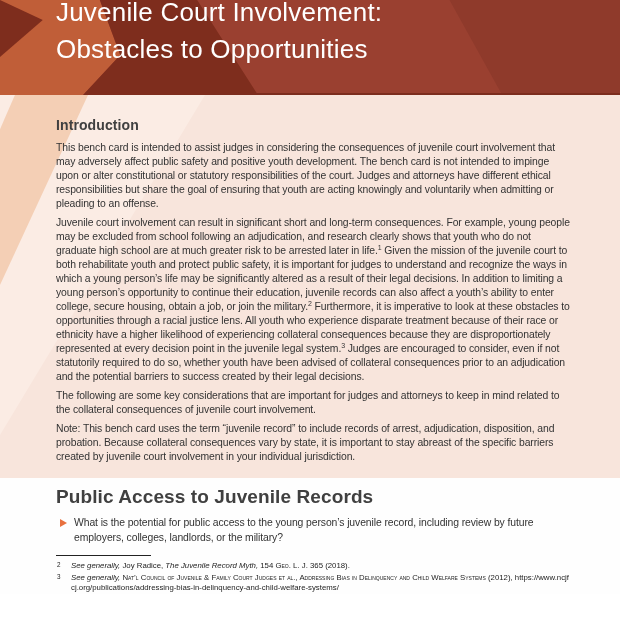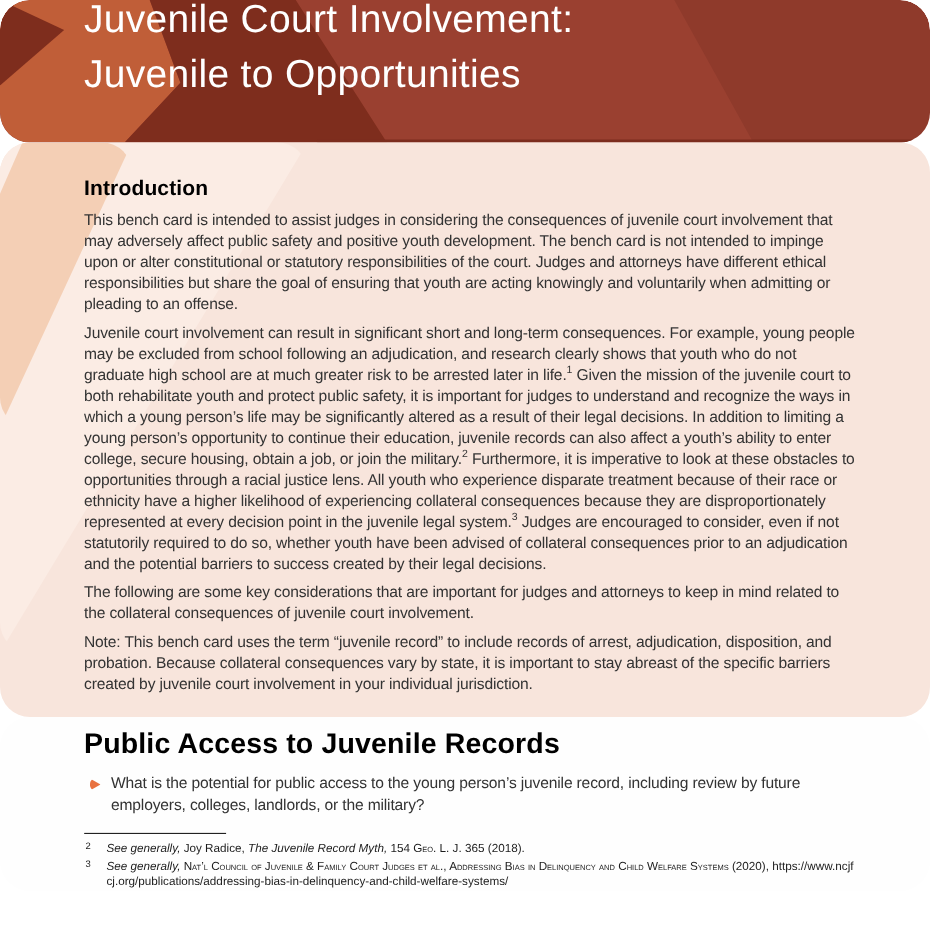--- a/index.html
+++ b/index.html
@@ -1,15 +1,15 @@
 <!DOCTYPE html>
 <html><head>
 <meta charset="utf-8">
 <style>
-  * { box-sizing: border-box; border-radius: 20px; }
+  * { box-sizing: border-box; }
   html, body { margin: 0; padding: 0; }
   .page {
     width: 620px; height: 620px; overflow: hidden; position: relative;
     background: #ffffff;
     font-family: "Liberation Sans", sans-serif;
   }
   
   .header {
     position: relative; height: 95px; background: #9a4030; overflow: hidden;
   }
@@ -46,21 +46,21 @@
   .wedge-light {
     position: absolute; top: 0; left: 0; width: 205px; height: 340px;
     background: #fbece4; clip-path: polygon(0 0, 100% 0, 0 100%);
   }
   .wedge-peach {
     position: absolute; top: 0; left: 0; width: 88px; height: 190px;
     background: #f4cfb5; clip-path: polygon(17% 0, 100% 0, 0 100%, 0 18%);
   }
   .content { position: relative; z-index: 1; }
   h2.red-heading {
-    color: #000000; font-size: 14px; font-weight: bold; margin: 0 0 8px;
+    color: #404040; font-size: 14px; font-weight: bold; margin: 0 0 8px;
     letter-spacing: 0.1px;
   }
   h2.red-heading.small { font-size: 19px; }
   .pink p, .bullet p {
     margin: 0 0 5px; font-size: 10.4px; line-height: 14px; color: #333333;
     letter-spacing: -0.1px;
   }
   sup.fnref { font-size: 7px; line-height: 0; vertical-align: super; }
   
   .white { background: #fefefe; padding: 8px 50px 0 56px; position: relative; }
@@ -93,21 +93,21 @@
 <div class="page">
 
   <div class="header">
     <div class="hdr-orange"></div>
     <div class="hdr-dark-band"></div>
     <div class="hdr-chevron"></div>
     <div class="hdr-shade"></div>
     <div class="hdr-edge"></div>
     <h1>
       <span>Juvenile Court Involvement:</span>
-      <span>Juvenile to Opportunities</span>
+      <span>Obstacles to Opportunities</span>
     </h1>
   </div>
 
   <div class="pink">
     <div class="wedge-light"></div>
     <div class="wedge-peach"></div>
     <div class="content">
       <h2 class="red-heading">Introduction</h2>
       <p>This bench card is intended to assist judges in considering the consequences of juvenile court involvement that may adversely affect public safety and positive youth development. The bench card is not intended to impinge upon or alter constitutional or statutory responsibilities of the court. Judges and attorneys have different ethical responsibilities but share the goal of ensuring that youth are acting knowingly and voluntarily when admitting or pleading to an offense.</p>
       <p><span>Juvenile court involvement can result in significant short and long-term consequences. For example, young people may be excluded from school following an adjudication, and research clearly shows that youth who do not graduate high school are at much greater risk to be arrested later in life.</span><sup class="fnref">1</sup><span> Given the mission of the juvenile court to both rehabilitate youth and protect public safety, it is important for judges to understand and recognize the ways in which a young person’s life may be significantly altered as a result of their legal decisions. In addition to limiting a young person’s opportunity to continue their education, juvenile records can also affect a youth’s ability to enter college, secure housing, obtain a job, or join the military.</span><sup class="fnref">2</sup><span> Furthermore, it is imperative to look at these obstacles to opportunities through a racial justice lens. All youth who experience disparate treatment because of their race or ethnicity have a higher likelihood of experiencing collateral consequences because they are disproportionately represented at every decision point in the juvenile legal system.</span><sup class="fnref">3</sup><span> Judges are encouraged to consider, even if not statutorily required to do so, whether youth have been advised of collateral consequences prior to an adjudication and the potential barriers to success created by their legal decisions.</span></p>
@@ -124,18 +124,18 @@
       <p>What is the potential for public access to the young person’s juvenile record, including review by future employers, colleges, landlords, or the military?</p>
     </div>
 
     <hr class="fn-rule">
 
     <div>
       <div class="footnote">
         <span class="fn-num">2</span><span class="it">See generally,</span><span> Joy Radice,</span><span class="it"> The Juvenile Record Myth,</span><span> 154</span><span class="sc"> Geo. L. J.</span><span> 365 (2018).</span>
       </div>
       <div class="footnote">
-        <span class="fn-num">3</span><span class="it">See generally,</span><span class="sc"> Nat’l Council of Juvenile &amp; Family Court Judges et al., Addressing Bias in Delinquency and Child Welfare Systems</span><span> (2020), </span><span class="url">https://www.ncjfcj.org/publications/addressing-bias-in-delinquency-and-child-welfare-systems/</span>
+        <span class="fn-num">3</span><span class="it">See generally,</span><span class="sc"> Nat’l Council of Juvenile &amp; Family Court Judges et al., Addressing Bias in Delinquency and Child Welfare Systems</span><span> (2012), </span><span class="url">https://www.ncjfcj.org/publications/addressing-bias-in-delinquency-and-child-welfare-systems/</span>
       </div>
     </div>
   </div>
 
 </div>
 
 </body></html>

